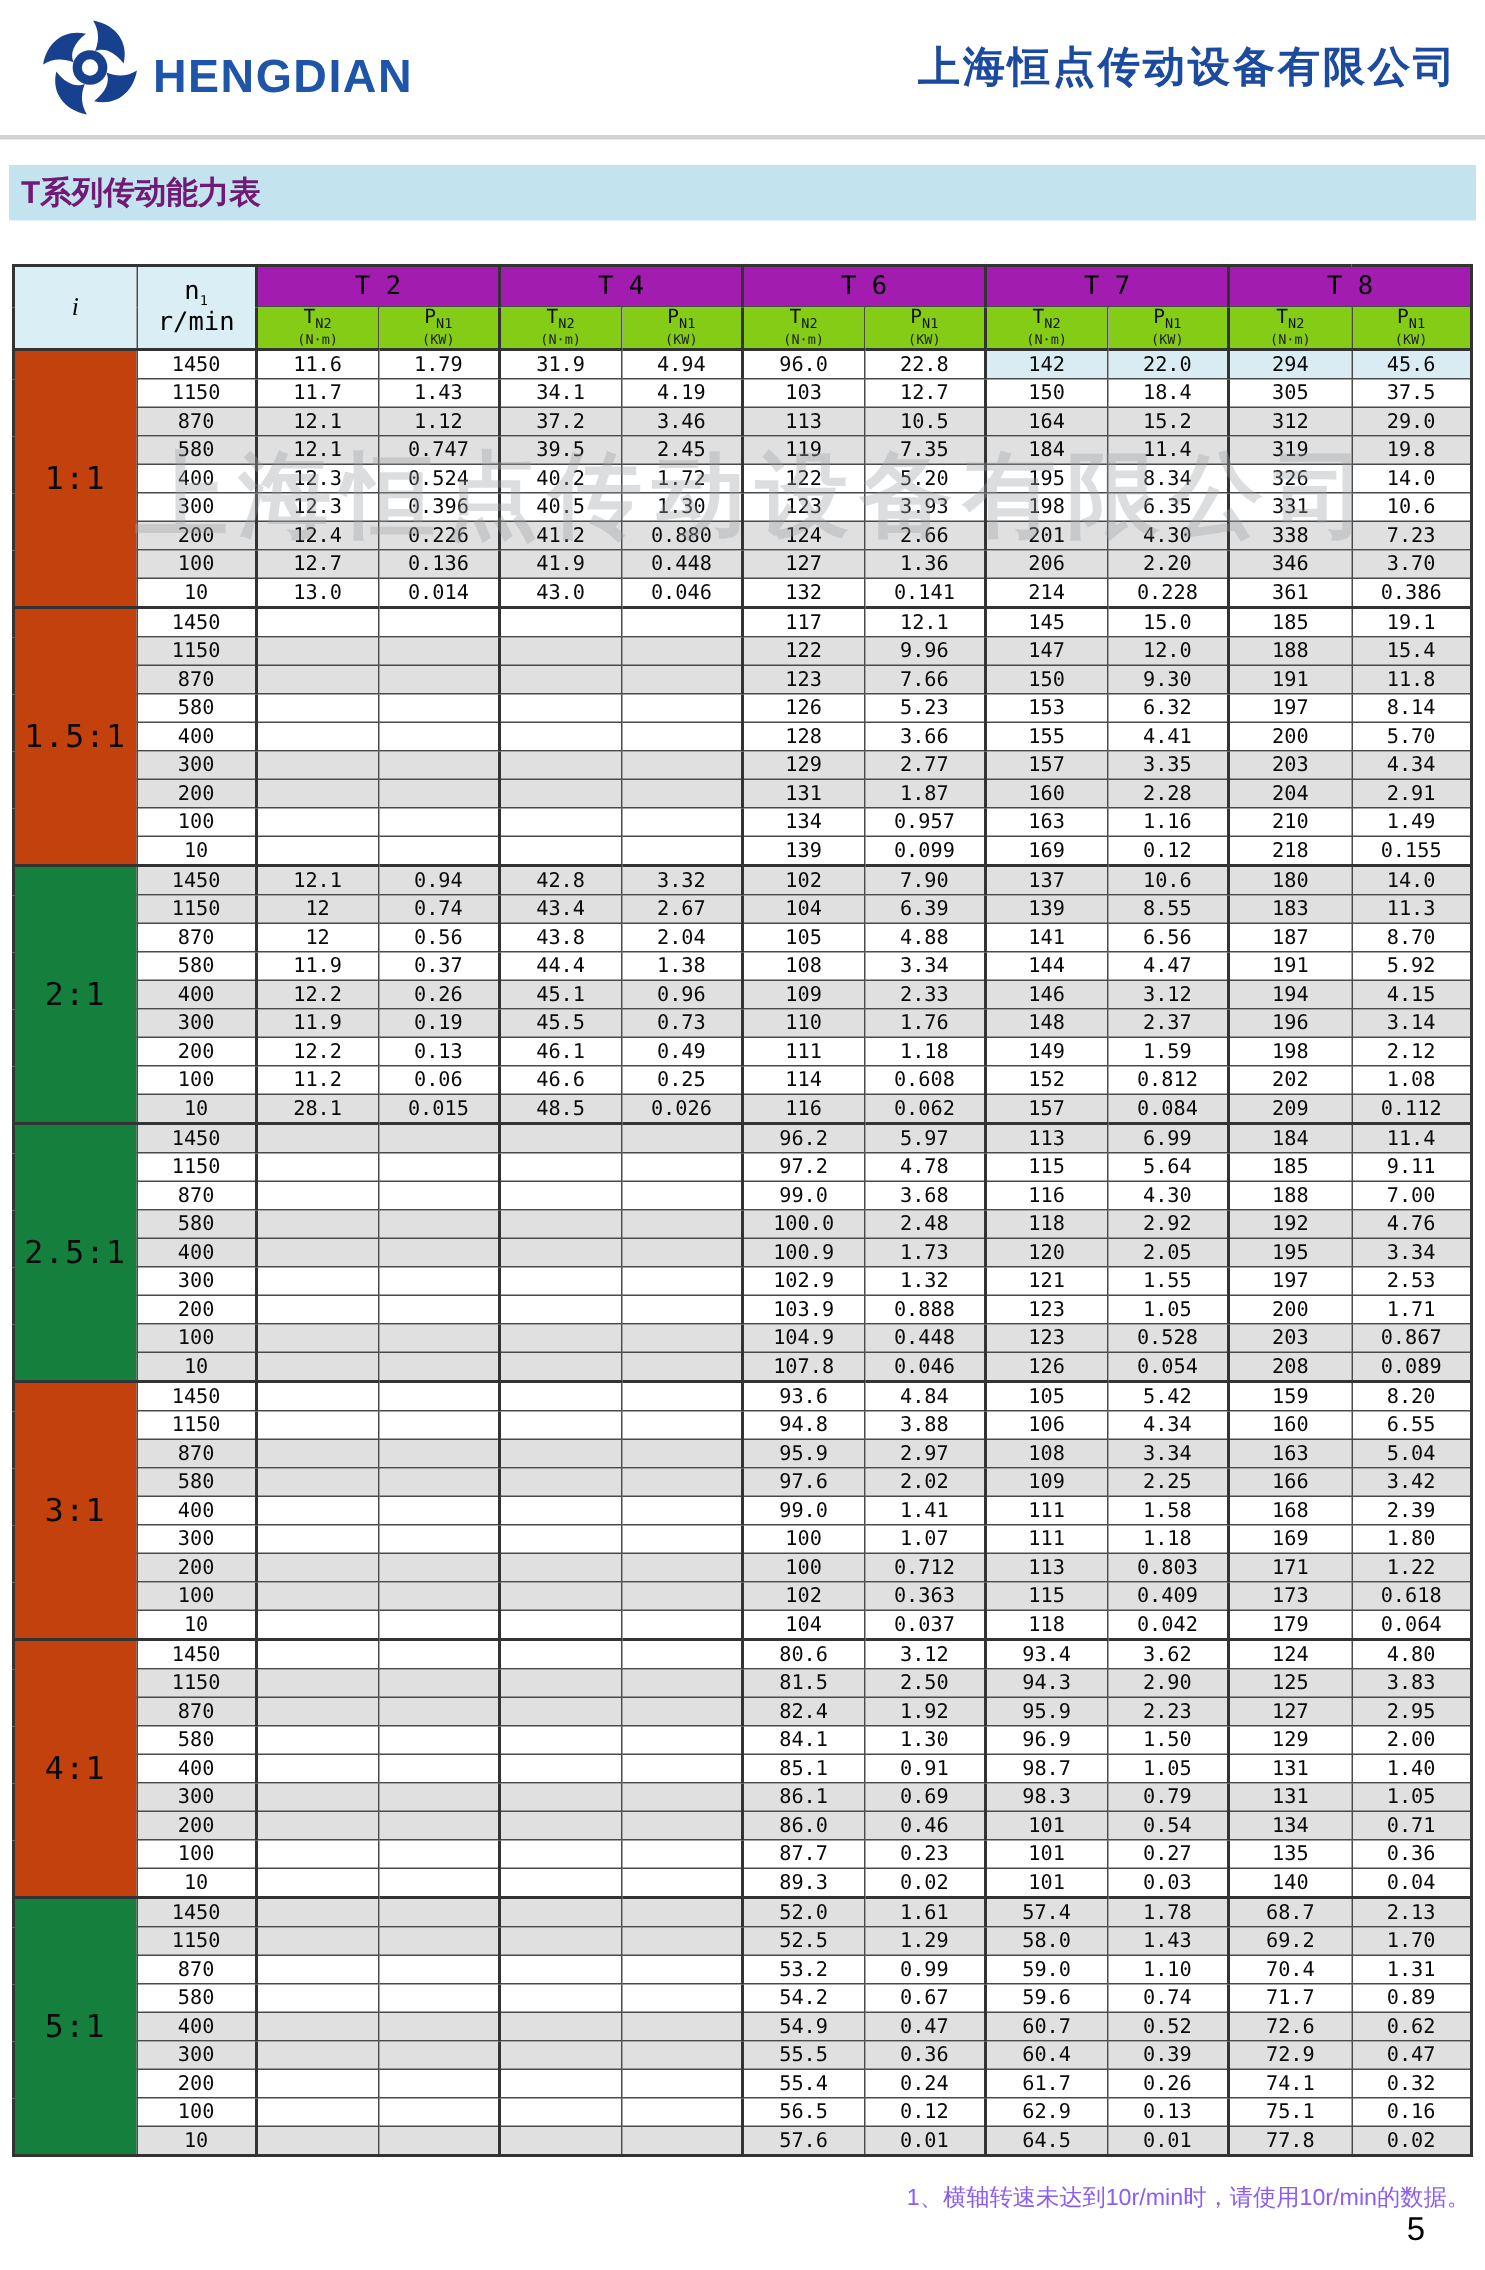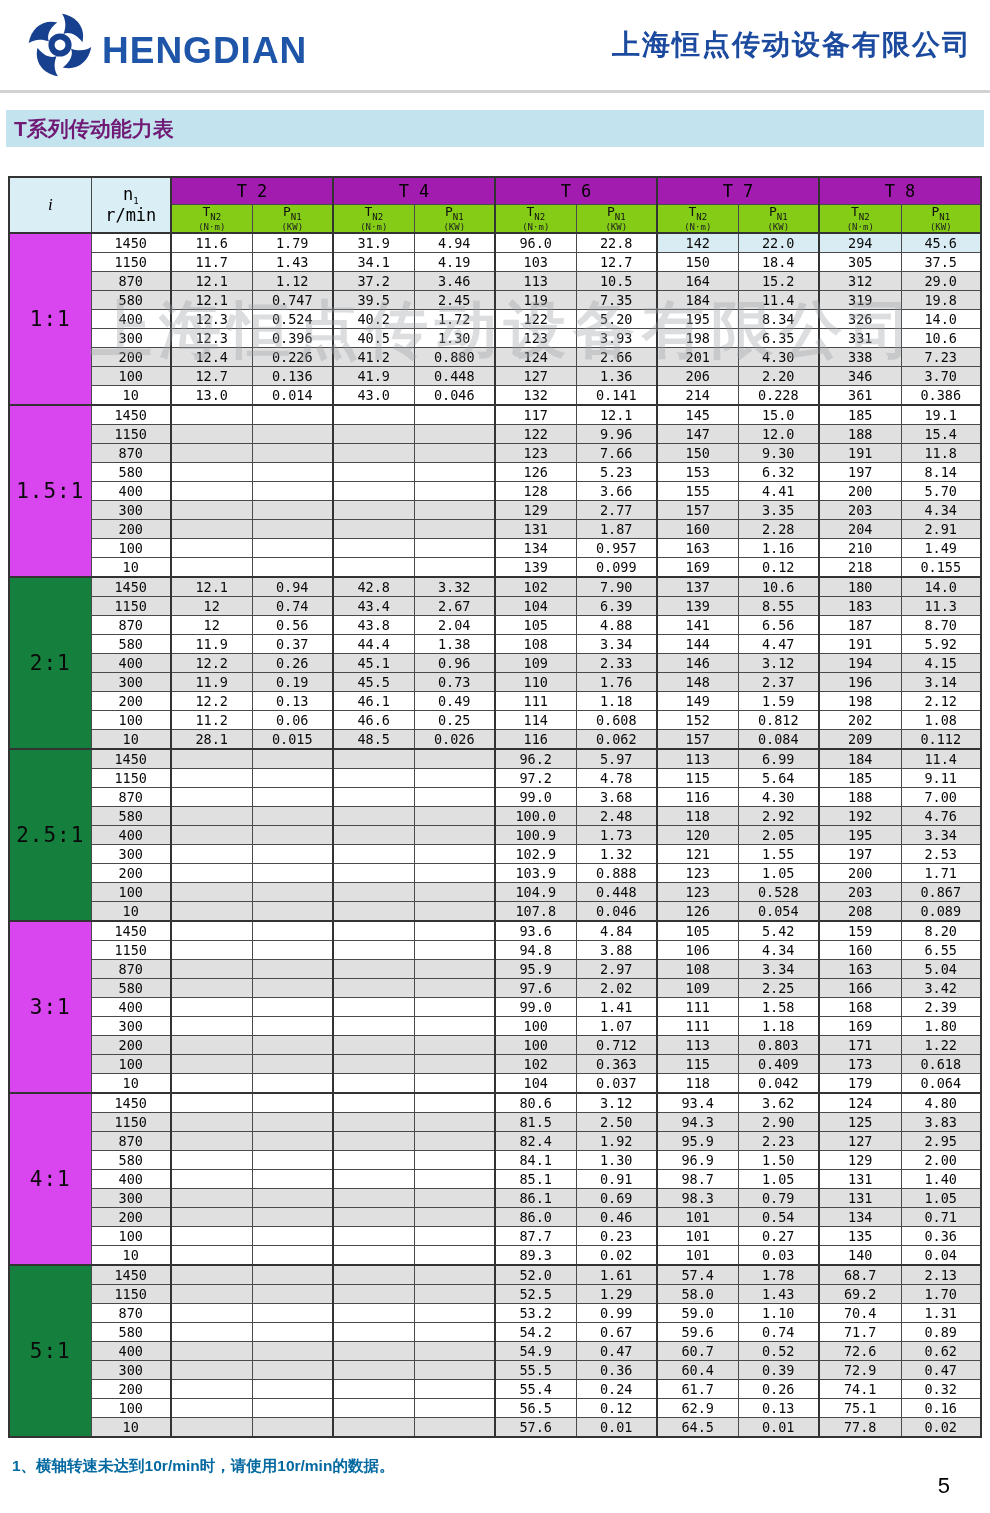--- a/index.html
+++ b/index.html
@@ -7,21 +7,21 @@
     width:990px;height:1513px;position:relative;background:#ffffff;
     font-family:"Liberation Sans",sans-serif;color:#111;overflow:hidden;
   }
   
   .topbar{
     display:flex;align-items:center;height:93px;padding:0 14px 0 26px;
     border-bottom:3px solid #d2d2d2;box-sizing:border-box;background:#fff;
   }
   .logo{width:68px;height:68px;flex:0 0 auto;}
   .brand{
-    color:#1e55a8;font-size:37px;font-weight:bold;letter-spacing:1px;
+    color:#1e55a8;font-size:31px;font-weight:bold;letter-spacing:1px;
     margin-left:8px;font-family:"Liberation Sans",sans-serif;margin-top:12px;
   }
   .company{
     margin-left:auto;color:#1b4a9e;font-size:28px;font-weight:bold;
     font-family:"Liberation Serif",serif;letter-spacing:2px;padding-right:4px;
   }
   
   .titlebar{
     margin:17px 6px 0 6px;background:#c3e4ee;height:37px;line-height:37px;
     font-size:21px;font-weight:bold;padding-left:8px;color:#701a75;
@@ -42,37 +42,37 @@
   thead tr.sub-row th{background:#84cc16;height:27px;font-size:13px;line-height:1.05;}
   th.i-head{
     background:#daeef5;font-family:"Liberation Serif",serif;font-style:italic;
     font-size:22px;
   }
   th.n1-head{background:#daeef5;font-size:15px;line-height:1.15;font-family:"DejaVu Sans Mono",monospace;}
   .unit{font-size:9px;color:#222;display:block;margin-top:1px;}
   sub{font-size:9px;}
   tbody td{height:18px;line-height:18px;font-size:13.5px;color:#0a0a0a;}
   td.ratio-cell{
-    background:#d946ef;font-size:21px;font-family:"DejaVu Sans Mono",monospace;
+    background:#c2410c;font-size:21px;font-family:"DejaVu Sans Mono",monospace;
     letter-spacing:1px;
   }
   tr.stripe td{background:#e0e0e0;}
   tr.stripe td.ratio-cell{background:#15803d;}
   td.hl{background:#d9ecf3 !important;}
   .grp-start{border-left:2px solid #333 !important;}
   tr.block-start td{border-top:2px solid #333;}
   thead tr.grp-row th{border-bottom:1px solid #4a4a4a;}
   
   .watermark{
     position:absolute;top:112px;left:82px;font-size:62px;letter-spacing:7px;
     color:#9aa0a6;opacity:0.35;white-space:nowrap;pointer-events:none;
     font-family:"Liberation Serif",serif;font-weight:bold;z-index:5;
   }
   
-  .notes{margin:14px 10px 0 12px;font-size:15.5px;line-height:1.75;color:#0369a1;font-weight:bold;}
+  .notes{margin:14px 10px 0 12px;font-size:15.5px;line-height:1.75;color:#8b5cf6;font-weight:normal;text-align:right;}
   .swatch{
     display:inline-block;width:30px;height:13px;background:#cfe9f2;
     border:1px solid #555;vertical-align:-1px;margin:0 3px;
   }
   .pagenum{position:absolute;right:40px;bottom:14px;font-size:22px;color:#000;}
 </style>
 </head>
 <body>
 
 <div class="topbar">

